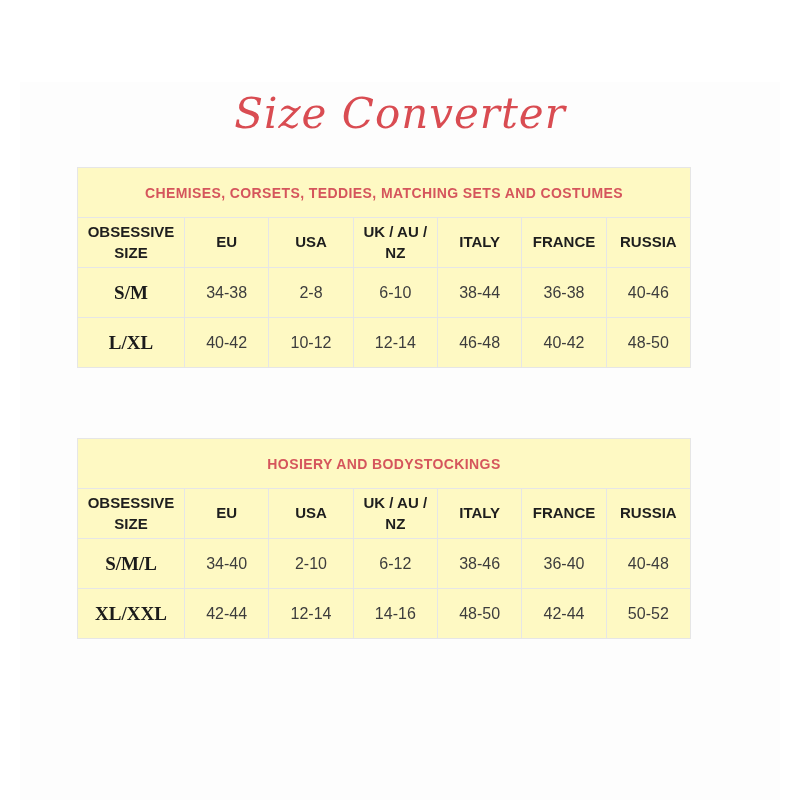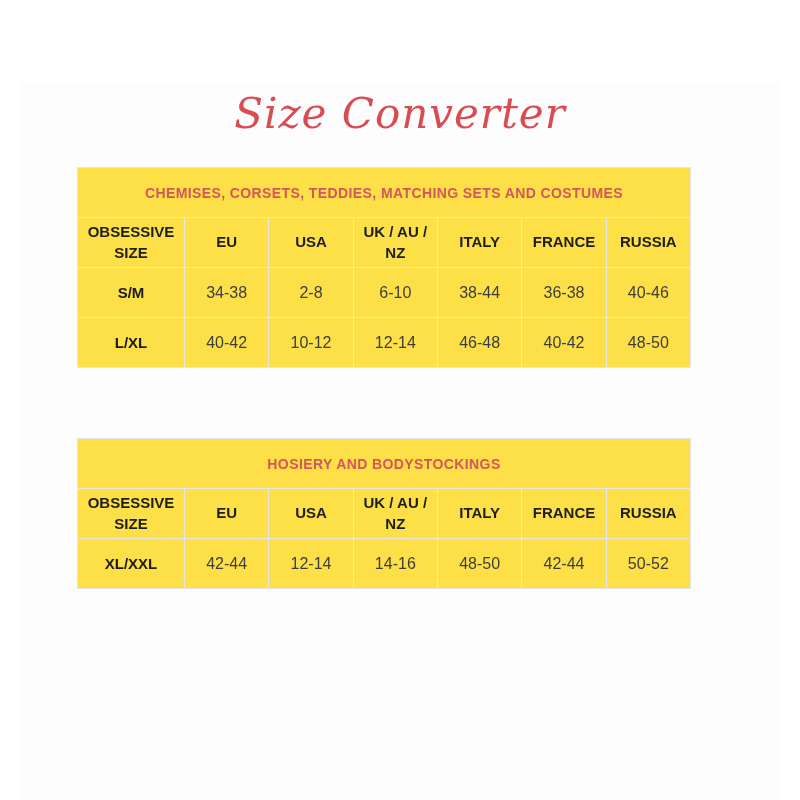--- a/index.html
+++ b/index.html
@@ -30,21 +30,21 @@
     font-size: 42px;
     line-height: 56px;
     color: #d94c52;
     letter-spacing: 1px;
     margin-bottom: 25px;
   }
   table.size-table {
     width: 614px;
     table-layout: fixed;
     border-collapse: collapse;
-    background: #fde047;
+    background: #fef9c3;
     border: 1px solid #e2e2e2;
   }
   table.size-table + table.size-table { margin-top: 70px; padding-left: 43px; }
   table.size-table col.c-label { width: 107px; }
   table.size-table td, table.size-table th {
     border: 1px solid #e6e6e6;
     height: 50px;
     text-align: center;
     vertical-align: middle;
     padding: 2px 6px;
@@ -57,21 +57,22 @@
   }
   th.col-header {
     color: #1e1e1e;
     font-weight: bold;
     font-size: 15px;
     line-height: 1.35;
   }
   td.row-label {
     color: #1b1b1b;
     font-weight: bold;
-    font-size: 15px;
+    font-size: 19px;
+    font-family: Liberation Serif, serif;
   }
   td.size-cell {
     color: #3d3d3d;
     font-weight: normal;
     font-size: 16px;
   }
 </style>
 </head>
 <body>
 
@@ -142,20 +143,29 @@
       <tr>
         <th class="col-header">OBSESSIVE SIZE</th>
         <th class="col-header">EU</th>
         <th class="col-header">USA</th>
         <th class="col-header">UK / AU / NZ</th>
         <th class="col-header">ITALY</th>
         <th class="col-header">FRANCE</th>
         <th class="col-header">RUSSIA</th>
       </tr>
       <tr>
+        <td class="row-label">S/M/L</td>
+        <td class="size-cell">34-40</td>
+        <td class="size-cell">2-10</td>
+        <td class="size-cell">6-12</td>
+        <td class="size-cell">38-46</td>
+        <td class="size-cell">36-40</td>
+        <td class="size-cell">40-48</td>
+      </tr>
+      <tr>
         <td class="row-label">XL/XXL</td>
         <td class="size-cell">42-44</td>
         <td class="size-cell">12-14</td>
         <td class="size-cell">14-16</td>
         <td class="size-cell">48-50</td>
         <td class="size-cell">42-44</td>
         <td class="size-cell">50-52</td>
       </tr>
     </tbody>
   </table>

